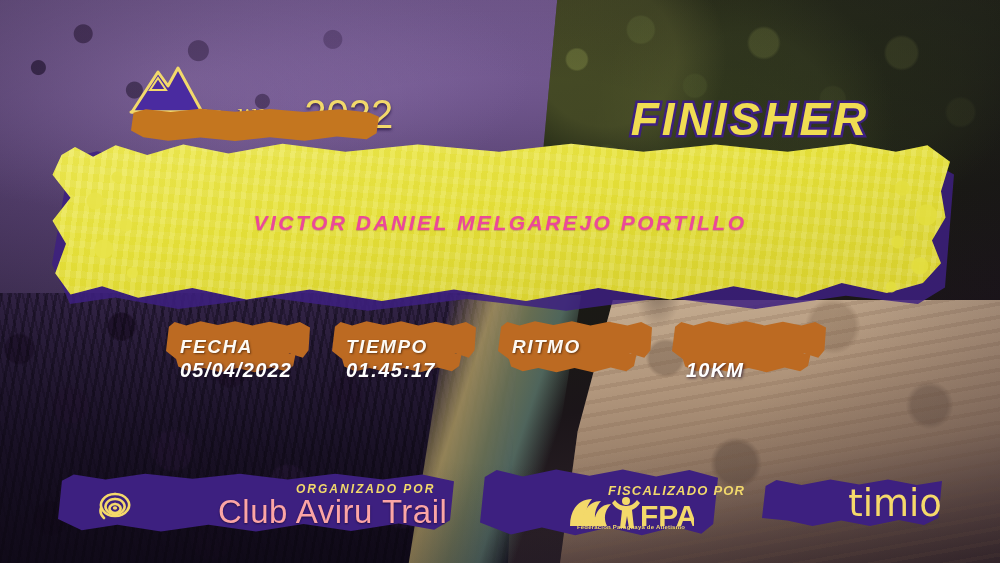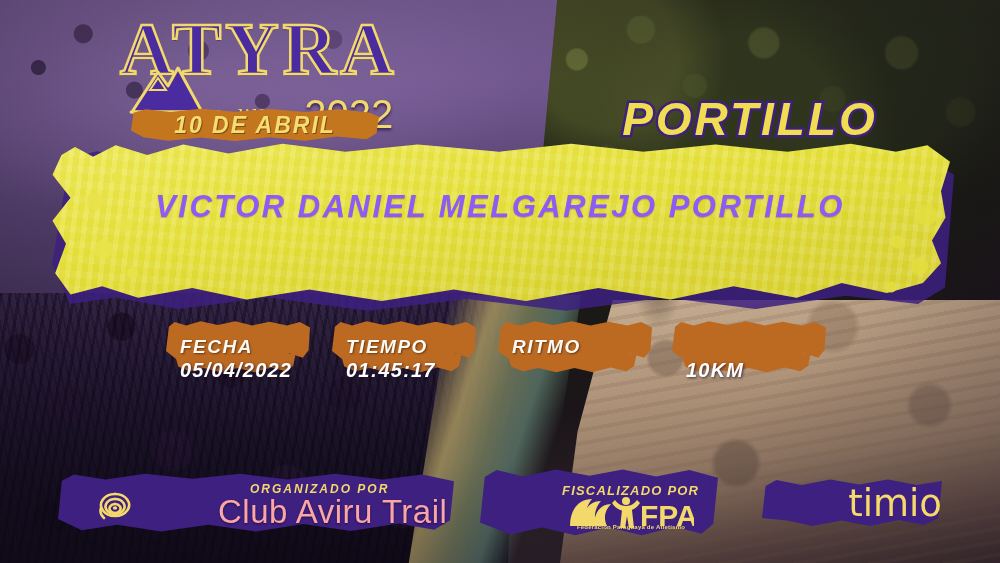--- a/index.html
+++ b/index.html
@@ -199,26 +199,26 @@
     position:absolute; left:878px; top:155px; width:110px; height:150px;
     background:
       radial-gradient(circle at 22% 22%, #e4df40 0 7px, transparent 8px),
       radial-gradient(circle at 44% 40%, #e4df40 0 10px, transparent 11px),
       radial-gradient(circle at 18% 58%, #e4df40 0 6px, transparent 7px),
       radial-gradient(circle at 38% 74%, #e4df40 0 8px, transparent 9px),
       radial-gradient(circle at 12% 88%, #e4df40 0 5px, transparent 6px);
     background-repeat:no-repeat; opacity:.85;
   }
   .athlete-name {
-    position:absolute; left:60px; top:184px; width:880px; height:46px;
+    position:absolute; left:60px; top:200px; width:880px; height:46px;
     display:flex; align-items:center; justify-content:center;
     font-family:"Liberation Sans", sans-serif;
-    font-size:31px; font-weight:700; font-style:italic;
+    font-size:21px; font-weight:700; font-style:italic;
     letter-spacing:2.5px;
-    color:#8b5cf6; white-space:nowrap;
+    color:#ec4899; white-space:nowrap;
     text-shadow:0 1px 1px rgba(120,20,110,.3);
   }
 
   
   .stats { position:absolute; left:0; top:318px; width:1000px; height:74px; }
   .stat { position:absolute; top:0; height:74px; }
   .stat .chip {
     position:absolute; left:0; top:2px; width:100%; height:42px;
     background:#bc6a22;
     clip-path:polygon(2% 16%, 6% 5%, 14% 13%, 24% 3%, 36% 12%, 48% 3%, 60% 13%, 72% 4%, 84% 13%, 93% 5%, 100% 18%,
@@ -260,20 +260,21 @@
   .sp-timio {
     left:762px; top:478px; width:180px; height:50px;
     clip-path:polygon(2% 16%, 8% 4%, 22% 14%, 38% 3%, 54% 13%, 70% 3%, 86% 14%, 100% 6%,
                       98% 80%, 90% 94%, 76% 84%, 60% 96%, 44% 85%, 28% 96%, 14% 85%, 0% 80%);
   }
   .sp-kicker {
     position:absolute;
     font-family:"Liberation Sans", sans-serif;
     font-size:12px; font-weight:700; font-style:italic; letter-spacing:2px;
     color:#f2d96b;
+    margin-left:46px;
   }
   .aviru-kicker { left:250px; top:482px; }
   .fpa-kicker { left:562px; top:483px; font-size:13px; letter-spacing:1.2px; }
   .aviru-name {
     position:absolute; left:218px; top:493px;
     font-family:"Liberation Sans", sans-serif;
     font-size:33px; font-weight:400; color:#fca5a5; letter-spacing:.5px;
     text-shadow:0 1px 2px rgba(20,8,48,.7);
     text-align:center;
   }
@@ -300,36 +301,34 @@
   <div class="bg-grass"></div>
   <div class="bg-forest"></div>
   <div class="bg-forest-tex"></div>
   <div class="bg-trail"></div>
   <div class="bg-trail-tex"></div>
   <div class="bg-log"></div>
   <div class="bg-runners"></div>
   <div class="vignette"></div>
 
   <div class="logo-block">
-    <div class="logo-atyra">ATYRA</div>
     <svg class="logo-mountain" viewBox="0 0 96 54">
       <path d="M4 52 L30 12 L40 26 L50 8 L74 52 Z" fill="#4a2ba0" stroke="#f2d96b" stroke-width="3" stroke-linejoin="round"></path>
       <path d="M22 30 L30 18 L38 30 Z" fill="#4a2ba0" stroke="#f2d96b" stroke-width="2"></path>
       <path d="M3 52 L92 52" stroke="#f2d96b" stroke-width="3" stroke-linecap="round"></path>
     </svg>
     <div class="logo-sub">
       <span class="logo-cordillera">Cordillera</span>
       <span class="logo-year">2022</span>
     </div>
   </div>
 
   <div class="date-ribbon"></div>
-  <div class="date-ribbon-text">10 DE ABRIL</div>
-
-  <div class="finisher">PORTILLO</div>
+
+  <div class="finisher">FINISHER</div>
 
   <div class="banner-shadow"></div>
   <div class="banner"></div>
   <div class="banner-splash"></div>
   <div class="banner-splash-r"></div>
   <div class="athlete-name">VICTOR DANIEL MELGAREJO PORTILLO</div>
 
   <div class="stats">
     <div class="stat" style="left:166px; width:144px;">
       <div class="chip"></div>

